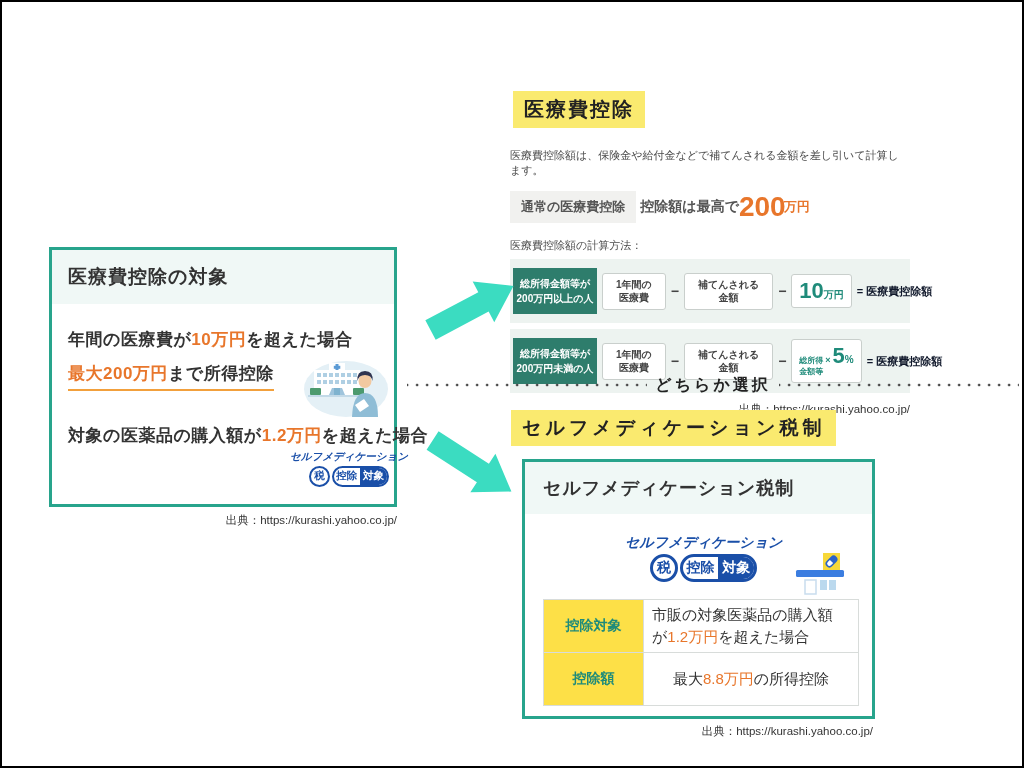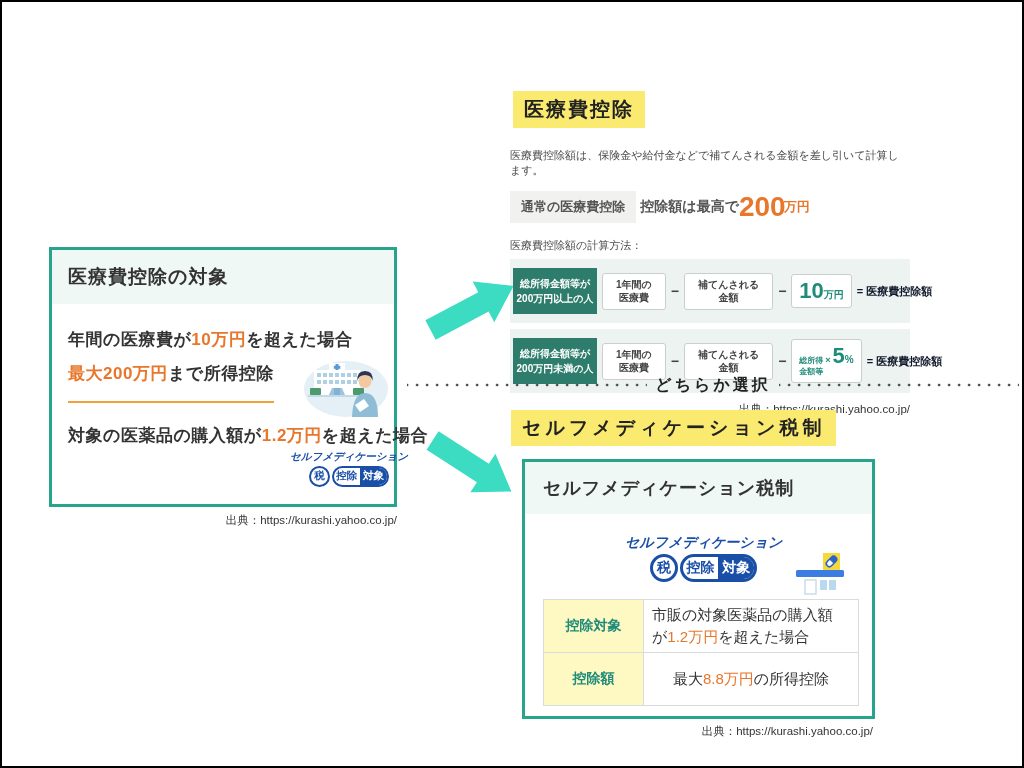--- a/index.html
+++ b/index.html
@@ -50,21 +50,21 @@
   .card { position:absolute; border:3px solid var(--teal-border,#28A48C); background:#fff; }
   .card-header { background:var(--mint-header,#F0F8F6); display:flex; align-items:center;
     font-weight:bold; color:#333; }
 
   
   .lcard { left:47px; top:245px; width:348px; height:260px; }
   .lcard .card-header { height:54px; padding-left:16px; font-size:19px; letter-spacing:1px; }
   .litem { position:absolute; left:16px; font-size:17px; font-weight:bold; color:#333;
     letter-spacing:0.5px; white-space:nowrap; }
   .hl-orange { color:var(--orange,#E8762B); }
-  .u-orange { border-bottom:2.5px solid var(--orange-underline,#F2A03C); padding-bottom:18px; }
+  .u-orange { border-bottom:2.5px solid var(--orange-underline,#F2A03C); padding-bottom:6px; }
   .l-item1a { top:78px; } .l-item1b { top:112px; }
   .l-item2a { top:174px; } .l-item2b { top:211px; }
   .hosp-icon { position:absolute; left:250px; top:105px; width:88px; height:64px; }
   .logo-sm-wrap { position:absolute; left:238px; top:200px; }
 
   
   .selfmed-logo { text-align:center; color:var(--blue,#1A4FA8); }
   .selfmed-brand { font-weight:bold; font-style:italic; letter-spacing:0; white-space:nowrap; }
   .pill-row { display:flex; align-items:center; justify-content:center; margin-top:0.15em; }
   .zei-circle { display:inline-flex; align-items:center; justify-content:center;
@@ -98,21 +98,21 @@
     white-space:nowrap; }
 
   
   .bcard { left:520px; top:457px; width:353px; height:260px; }
   .bcard .card-header { height:52px; padding-left:18px; font-size:18px; letter-spacing:1px; }
   .logo-lg-wrap { position:absolute; left:100px; top:20px; }
   .store-icon { position:absolute; left:268px; top:38px; width:54px; height:44px; }
   .btable { position:absolute; left:18px; top:137px; width:316px;
     border-collapse:collapse; }
   .btable td { border:1px solid #D8DCDA; height:53px; }
-  .btable .tlabel { width:100px; background:#fef9c3; color:var(--teal-text,#1F8B7A);
+  .btable .tlabel { width:100px; background:#fde047; color:var(--teal-text,#1F8B7A);
     font-size:14px; font-weight:bold; text-align:center; }
   .btable .tval { font-size:15px; font-weight:normal; color:#333; padding:4px 8px;
     line-height:1.45; }
   .btable .tval.center { text-align:center; }
 </style>
 </head>
 <body>
 
 <div class="slide">
 

